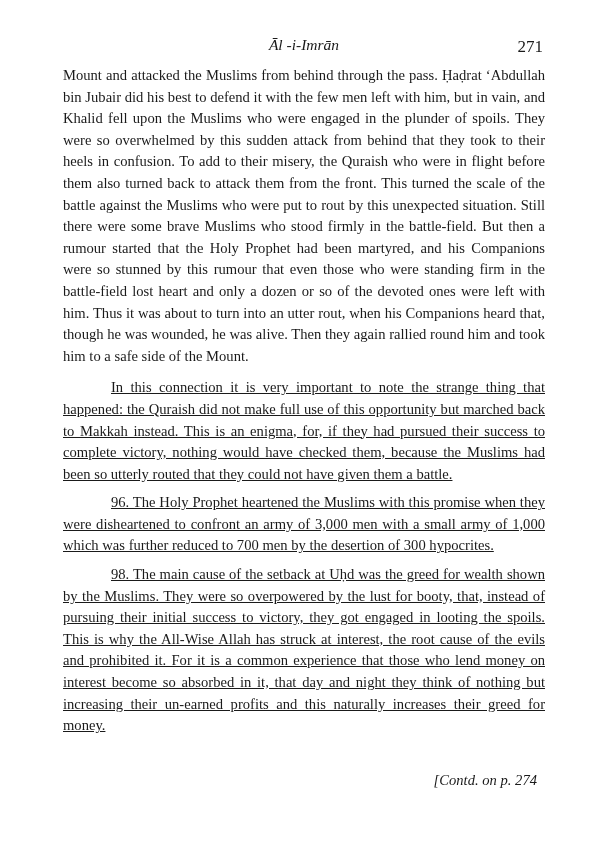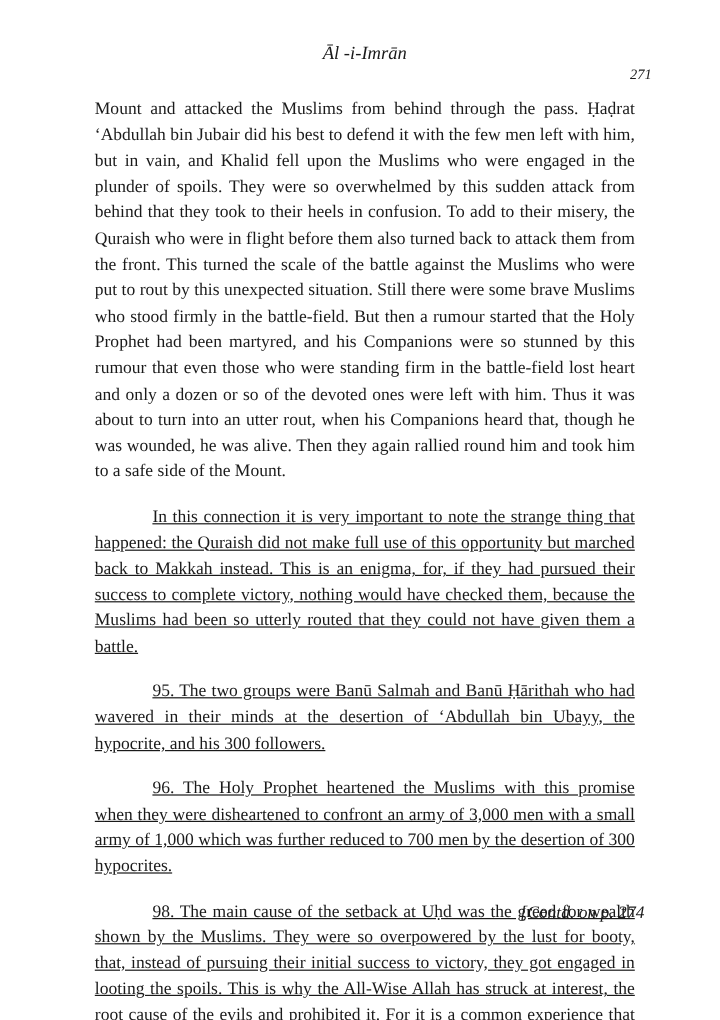--- a/index.html
+++ b/index.html
@@ -9,44 +9,43 @@
   }
   .page { position: absolute; left: 63px; top: 0; width: 482px; }
   .running-head {
     position: absolute; top: 36px; left: 0; width: 482px; height: 22px;
   }
   .running-title {
     position: absolute; left: 0; width: 482px; text-align: center;
     font-style: italic; font-size: 15.5px; top: 0;
   }
   .page-number {
-    position: absolute; right: 2px; top: 19px; font-size: 12px; font-style: italic;
+    position: absolute; right: 2px; top: 1px; font-size: 17px;
   }
   .body-text { position: absolute; top: 65px; left: 0; width: 482px; }
   .para {
-    font-size: 14.6px; line-height: 21.6px; text-align: justify; margin: 16px;
+    font-size: 14.6px; line-height: 21.6px; text-align: justify; margin: 0;
   }
   .para.indent { text-indent: 48px; }
   .para + .para { margin-top: 7px; text-decoration: underline; }
   .para.first + .para { margin-top: 10px; }
   .continued {
-    position: absolute; top: 753px; right: 8px; font-style: italic; font-size: 14.6px; text-align: center;
+    position: absolute; top: 772px; right: 8px; font-style: italic; font-size: 14.6px; text-align: center;
   }
 </style>
 </head>
 <body>
 
 <div class="page">
   <div class="running-head">
     <div class="running-title">Āl -i-Imrān</div>
     <div class="page-number">271</div>
   </div>
 
   <div class="body-text">
     <p class="para first">Mount and attacked the Muslims from behind through the pass. Ḥaḍrat ‘Abdullah bin Jubair did his best to defend it with the few men left with him, but in vain, and Khalid fell upon the Muslims who were engaged in the plunder of spoils. They were so overwhelmed by this sudden attack from behind that they took to their heels in confusion. To add to their misery, the Quraish who were in flight before them also turned back to attack them from the front. This turned the scale of the battle against the Muslims who were put to rout by this unexpected situation. Still there were some brave Muslims who stood firmly in the battle-field. But then a rumour started that the Holy Prophet had been martyred, and his Companions were so stunned by this rumour that even those who were standing firm in the battle-field lost heart and only a dozen or so of the devoted ones were left with him. Thus it was about to turn into an utter rout, when his Companions heard that, though he was wounded, he was alive. Then they again rallied round him and took him to a safe side of the Mount.</p>
     <p class="para indent">In this connection it is very important to note the strange thing that happened: the Quraish did not make full use of this opportunity but marched back to Makkah instead. This is an enigma, for, if they had pursued their success to complete victory, nothing would have checked them, because the Muslims had been so utterly routed that they could not have given them a battle.</p>
-    <p class="para indent">95. The two groups were Banū Salmah and Banū Ḥārithah who had wavered in their minds at the desertion of ‘Abdullah bin Ubayy, the hypocrite, and his 300 followers.</p>
     <p class="para indent">96. The Holy Prophet heartened the Muslims with this promise when they were disheartened to confront an army of 3,000 men with a small army of 1,000 which was further reduced to 700 men by the desertion of 300 hypocrites.</p>
     <p class="para indent">98. The main cause of the setback at Uḥd was the greed for wealth shown by the Muslims. They were so overpowered by the lust for booty, that, instead of pursuing their initial success to victory, they got engaged in looting the spoils. This is why the All-Wise Allah has struck at interest, the root cause of the evils and prohibited it. For it is a common experience that those who lend money on interest become so absorbed in it, that day and night they think of nothing but increasing their un-earned profits and this naturally increases their greed for money.</p>
   </div>
 
   <div class="continued">[Contd. on p. 274</div>
 </div>
 
 </body></html>

